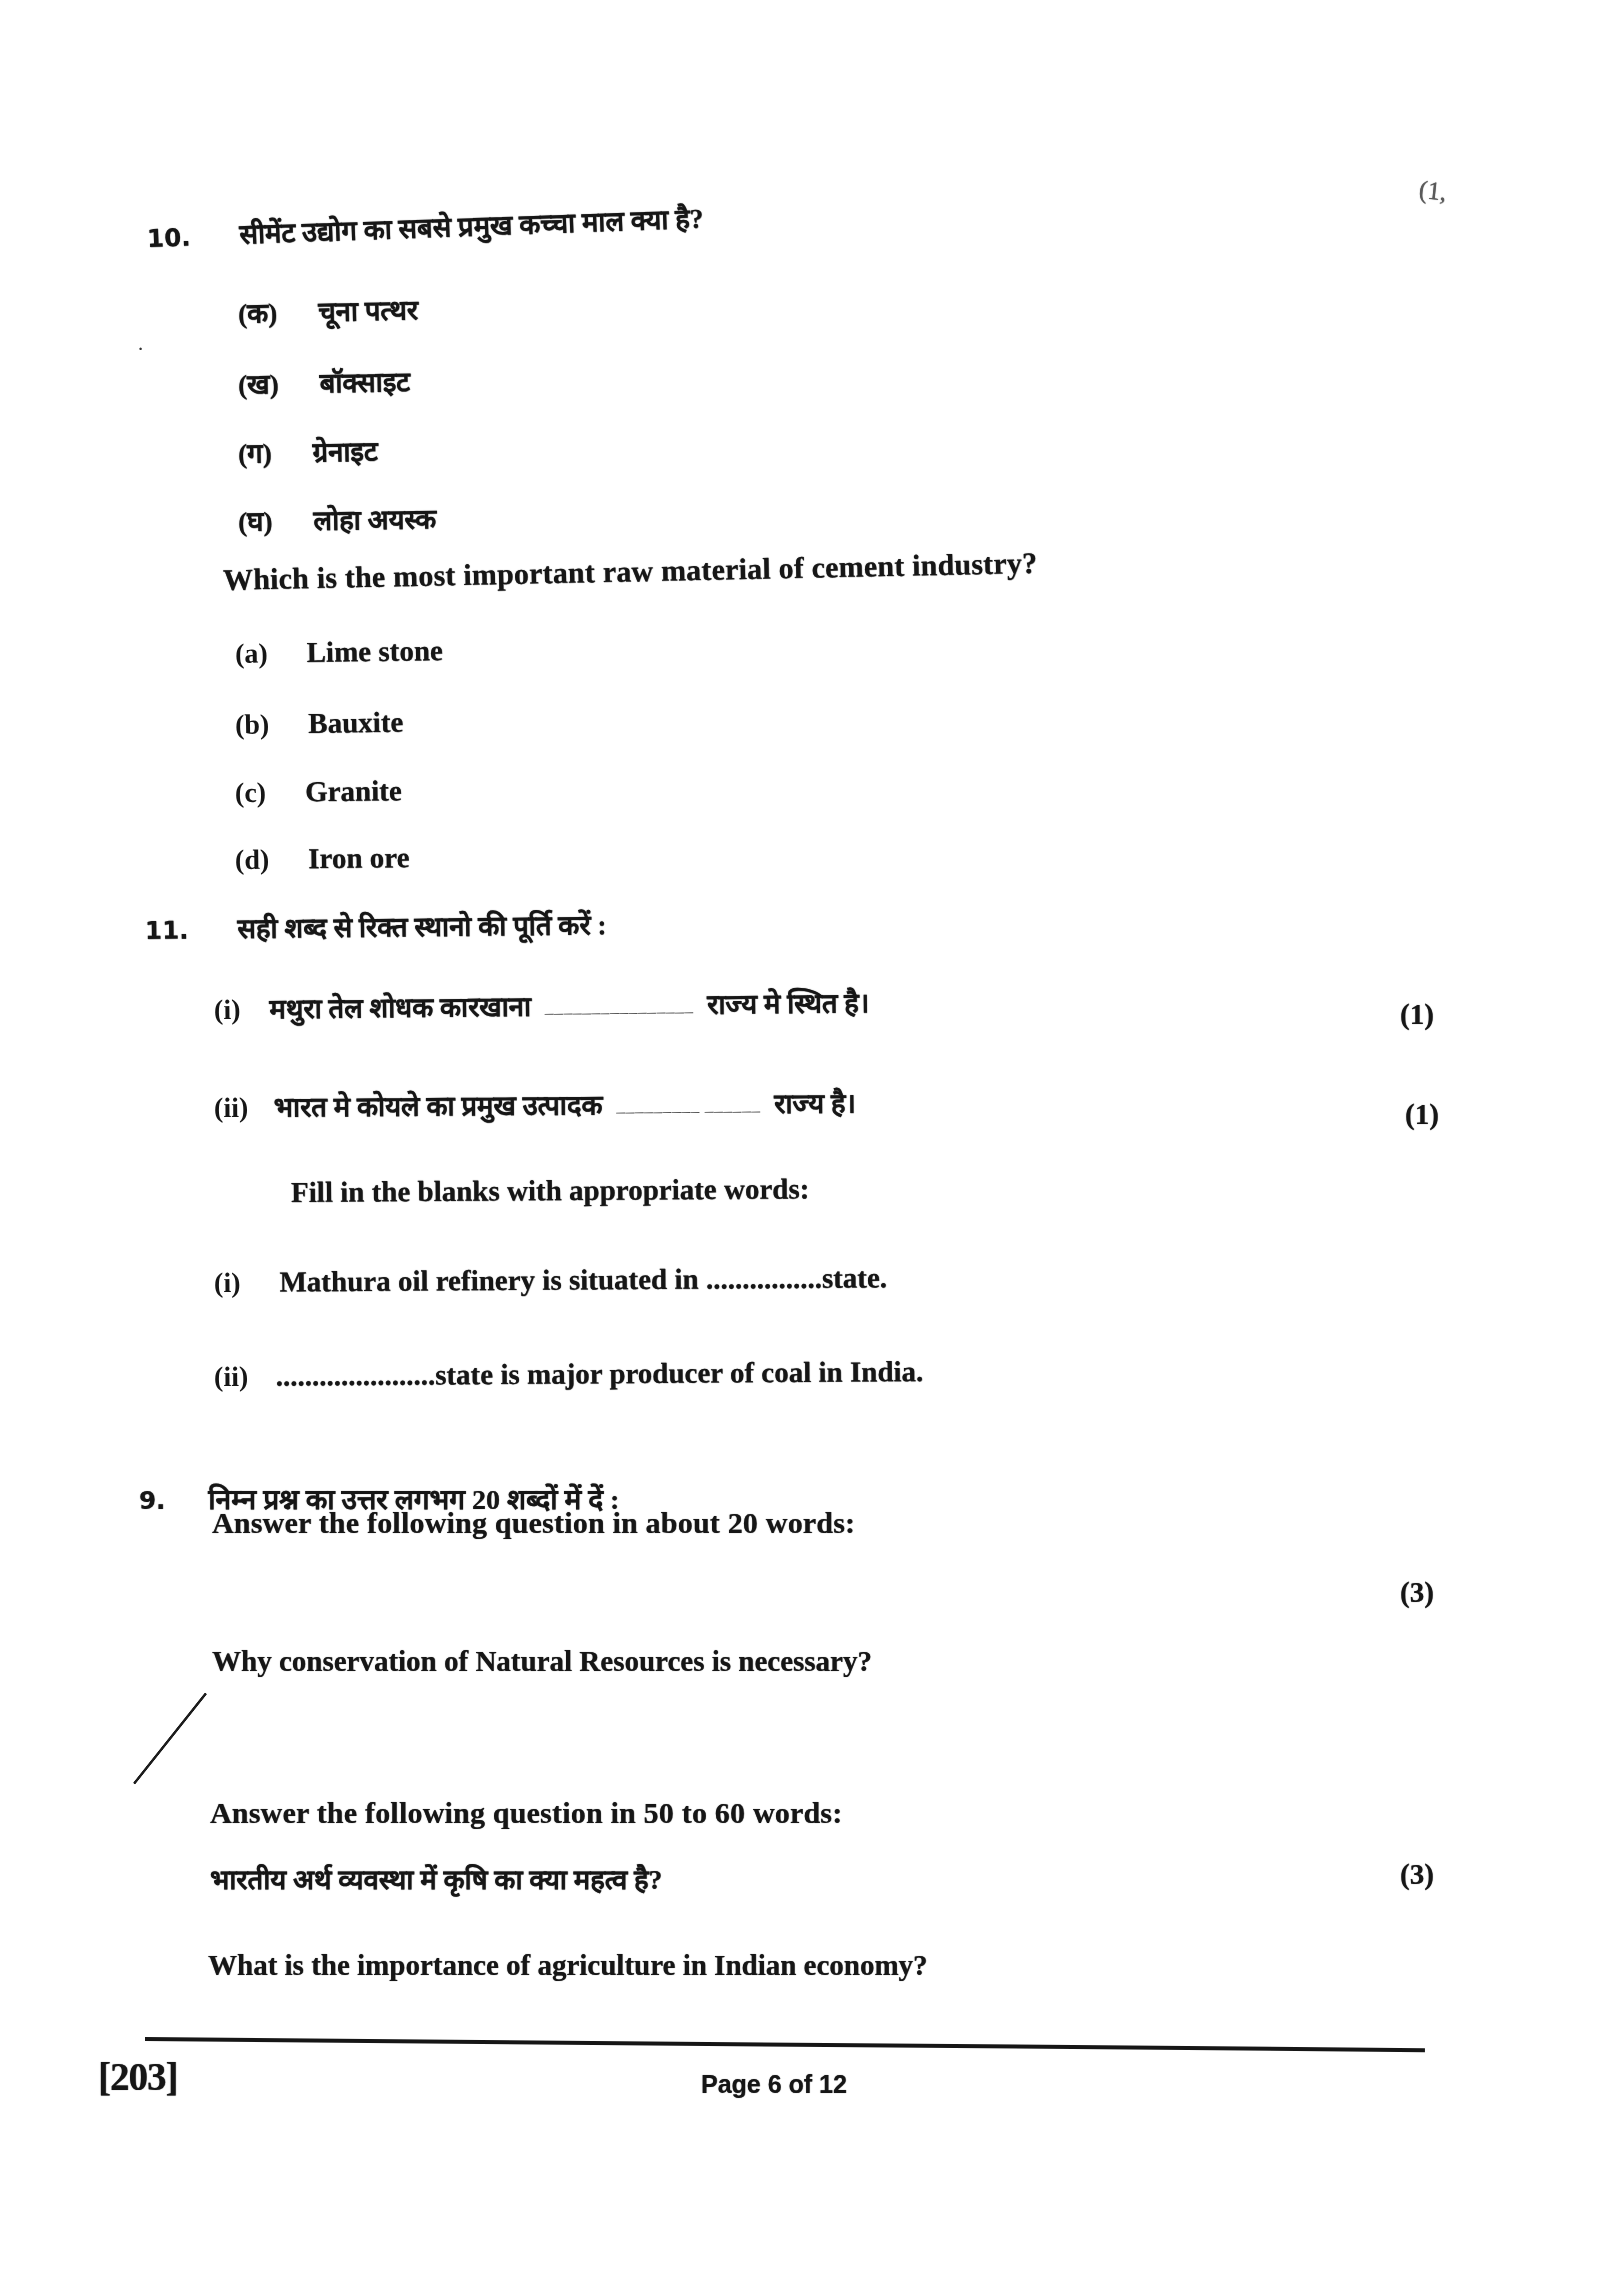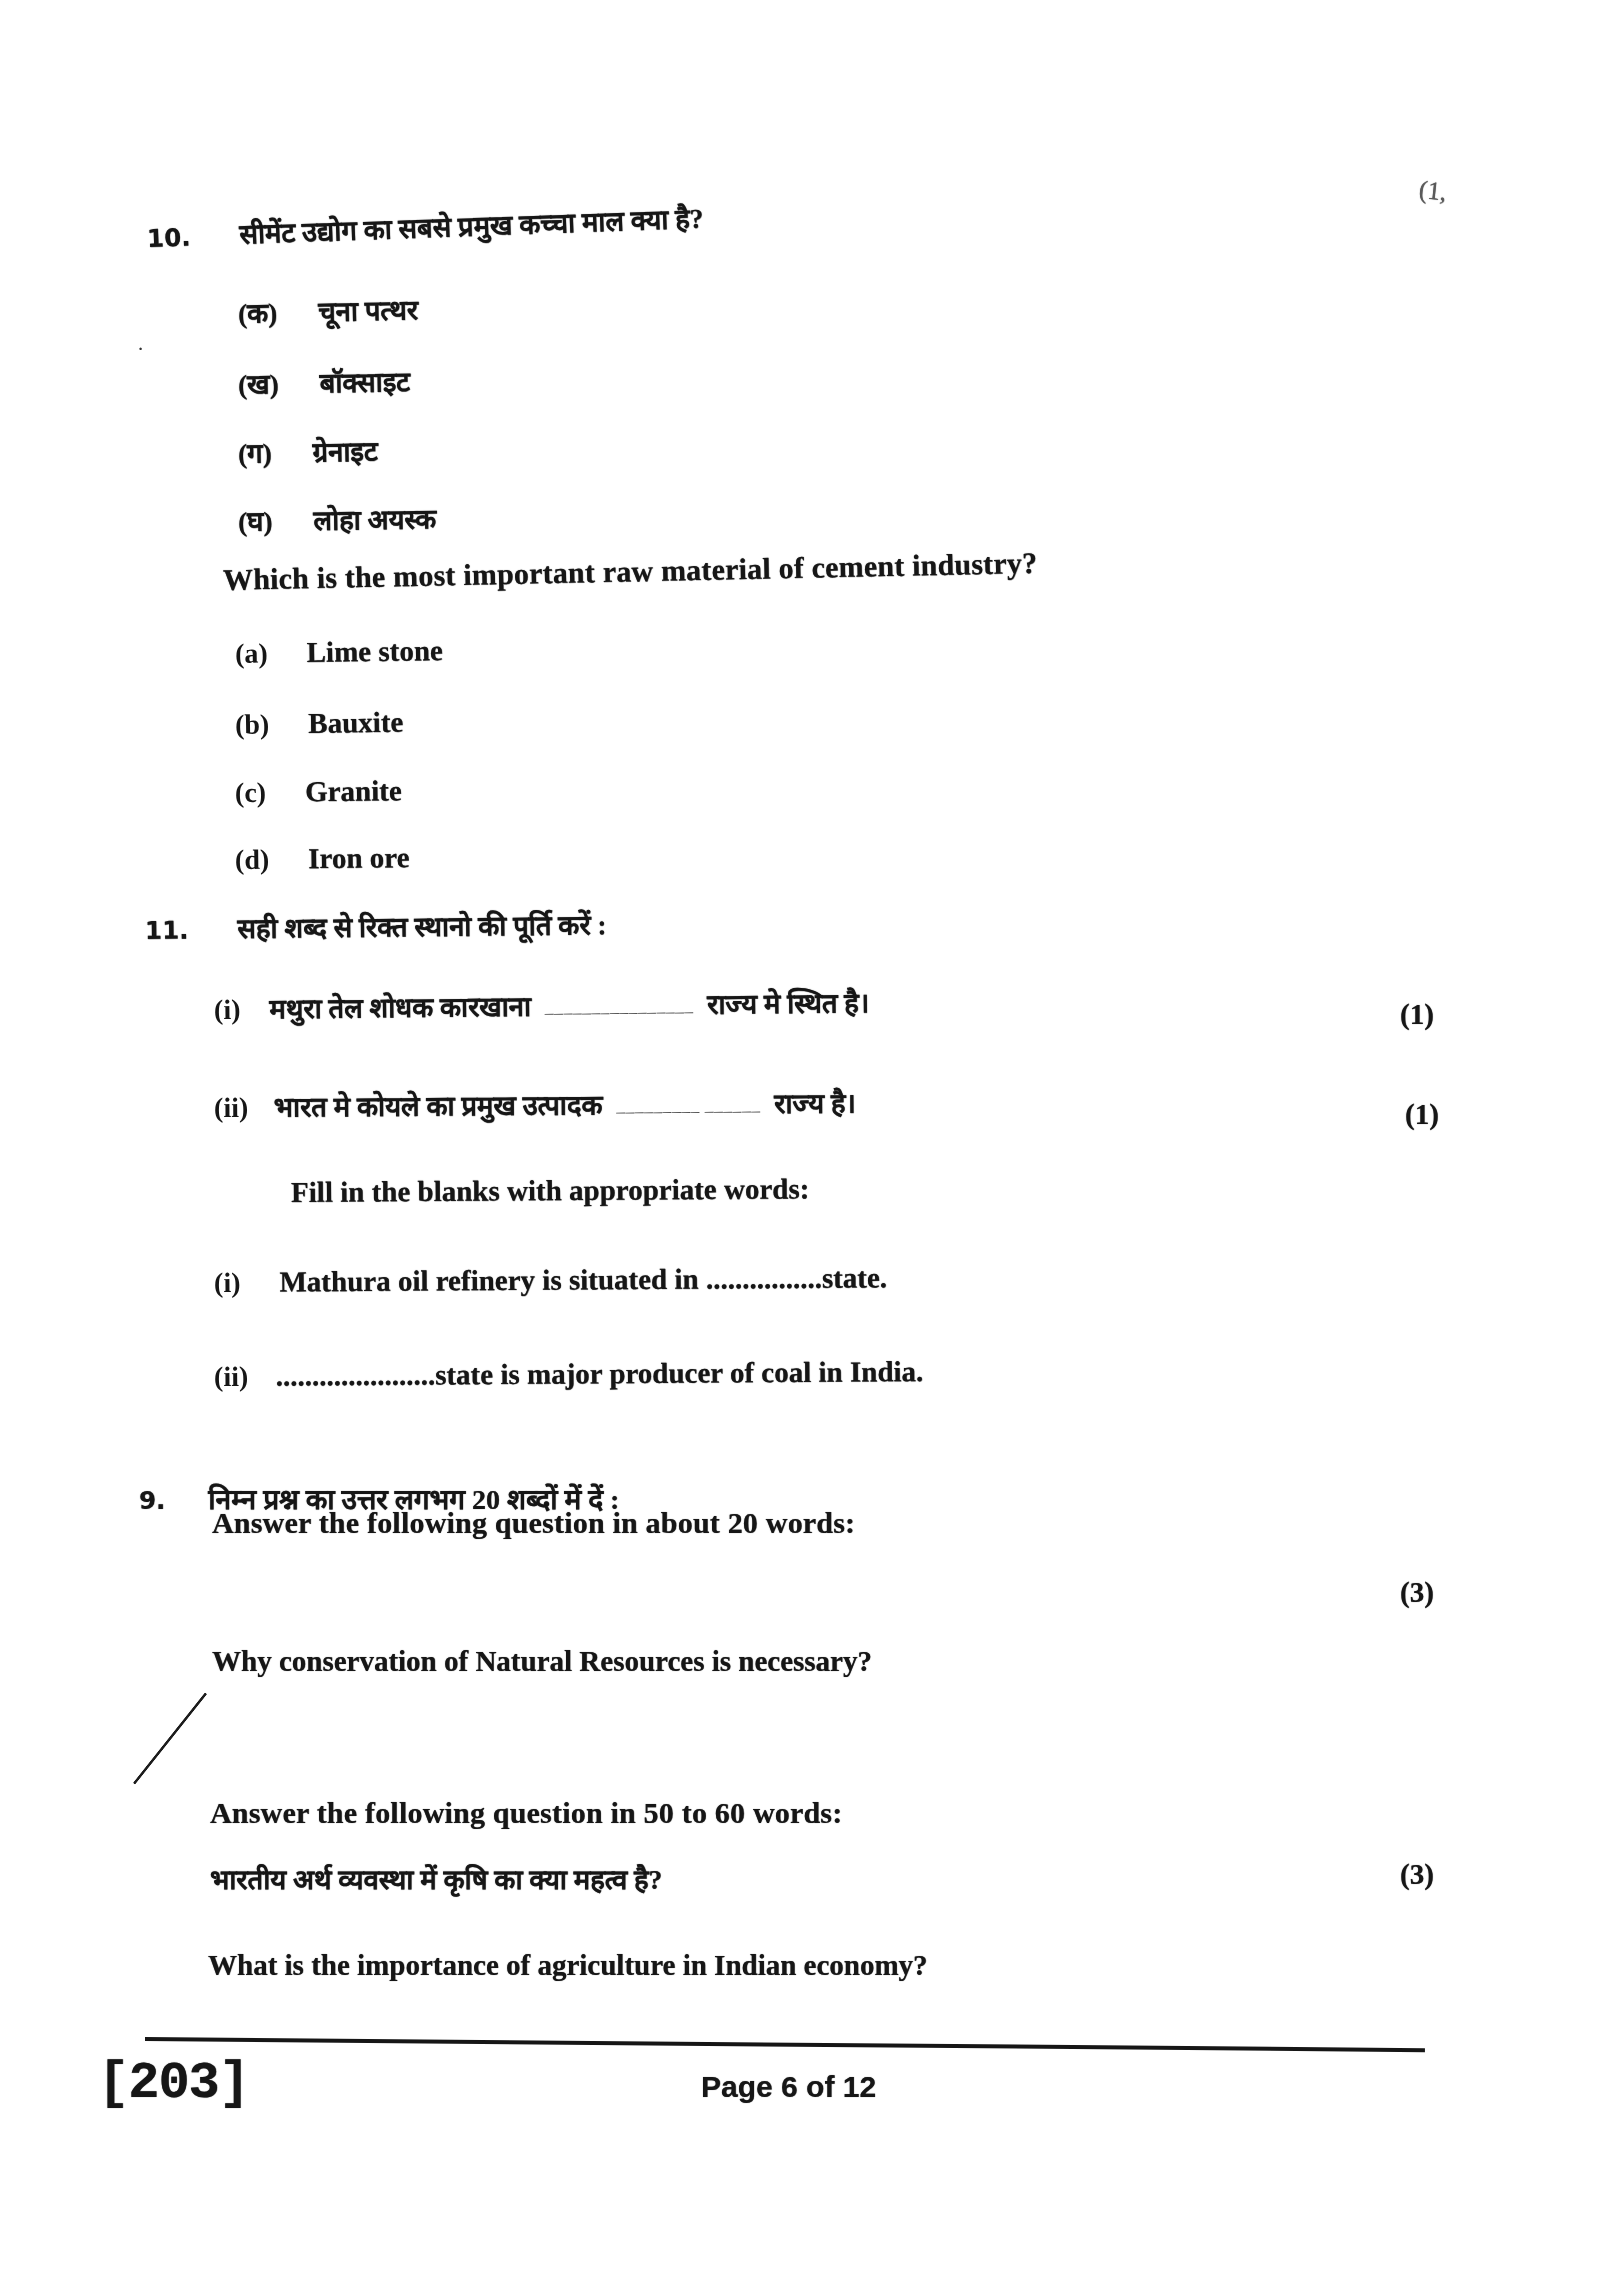--- a/index.html
+++ b/index.html
@@ -29,22 +29,22 @@
   .stray { position:absolute; left:137px; top:337px; font-size:21.6px; color:#333; }
   .slash-mark {
     position:absolute; left:112px; top:1737px; width:116px; height:0;
     border-top:3.9px solid #1c1c1c; border-radius:2px;
     transform:rotate(-51.5deg);
   }
   .footer-rule {
     position:absolute; left:145px; top:2037px; width:1280px; height:3.9px;
     background:#161616; transform:rotate(0.5deg); transform-origin:left center;
   }
-  .footer-code { position:absolute; left:98px; top:2054px; font-family:Liberation Mono, monospace; font-weight:800; font-size:52px; letter-spacing:-1px; }
-  .footer-page { position:absolute; left:701px; top:2070px; font-family:"Liberation Sans","DejaVu Sans",sans-serif; font-weight:700; font-size:30px; }
+  .footer-code { position:absolute; left:98px; top:2054px; font-family:Liberation Serif, serif; font-weight:800; font-size:39px; letter-spacing:-1px; }
+  .footer-page { position:absolute; left:701px; top:2070px; font-family:"Liberation Sans","DejaVu Sans",sans-serif; font-weight:700; font-size:25px; }
   .r20 { transform:rotate(-2deg);  transform-origin:left center; }
   .r12 { transform:rotate(-1.2deg);transform-origin:left center; }
   .r10 { transform:rotate(-1deg);  transform-origin:left center; }
   .r08 { transform:rotate(-0.8deg);transform-origin:left center; }
   .r06 { transform:rotate(-0.6deg);transform-origin:left center; }
   .r04 { transform:rotate(-0.4deg);transform-origin:left center; }
 </style>
 </head>
 <body>
 

